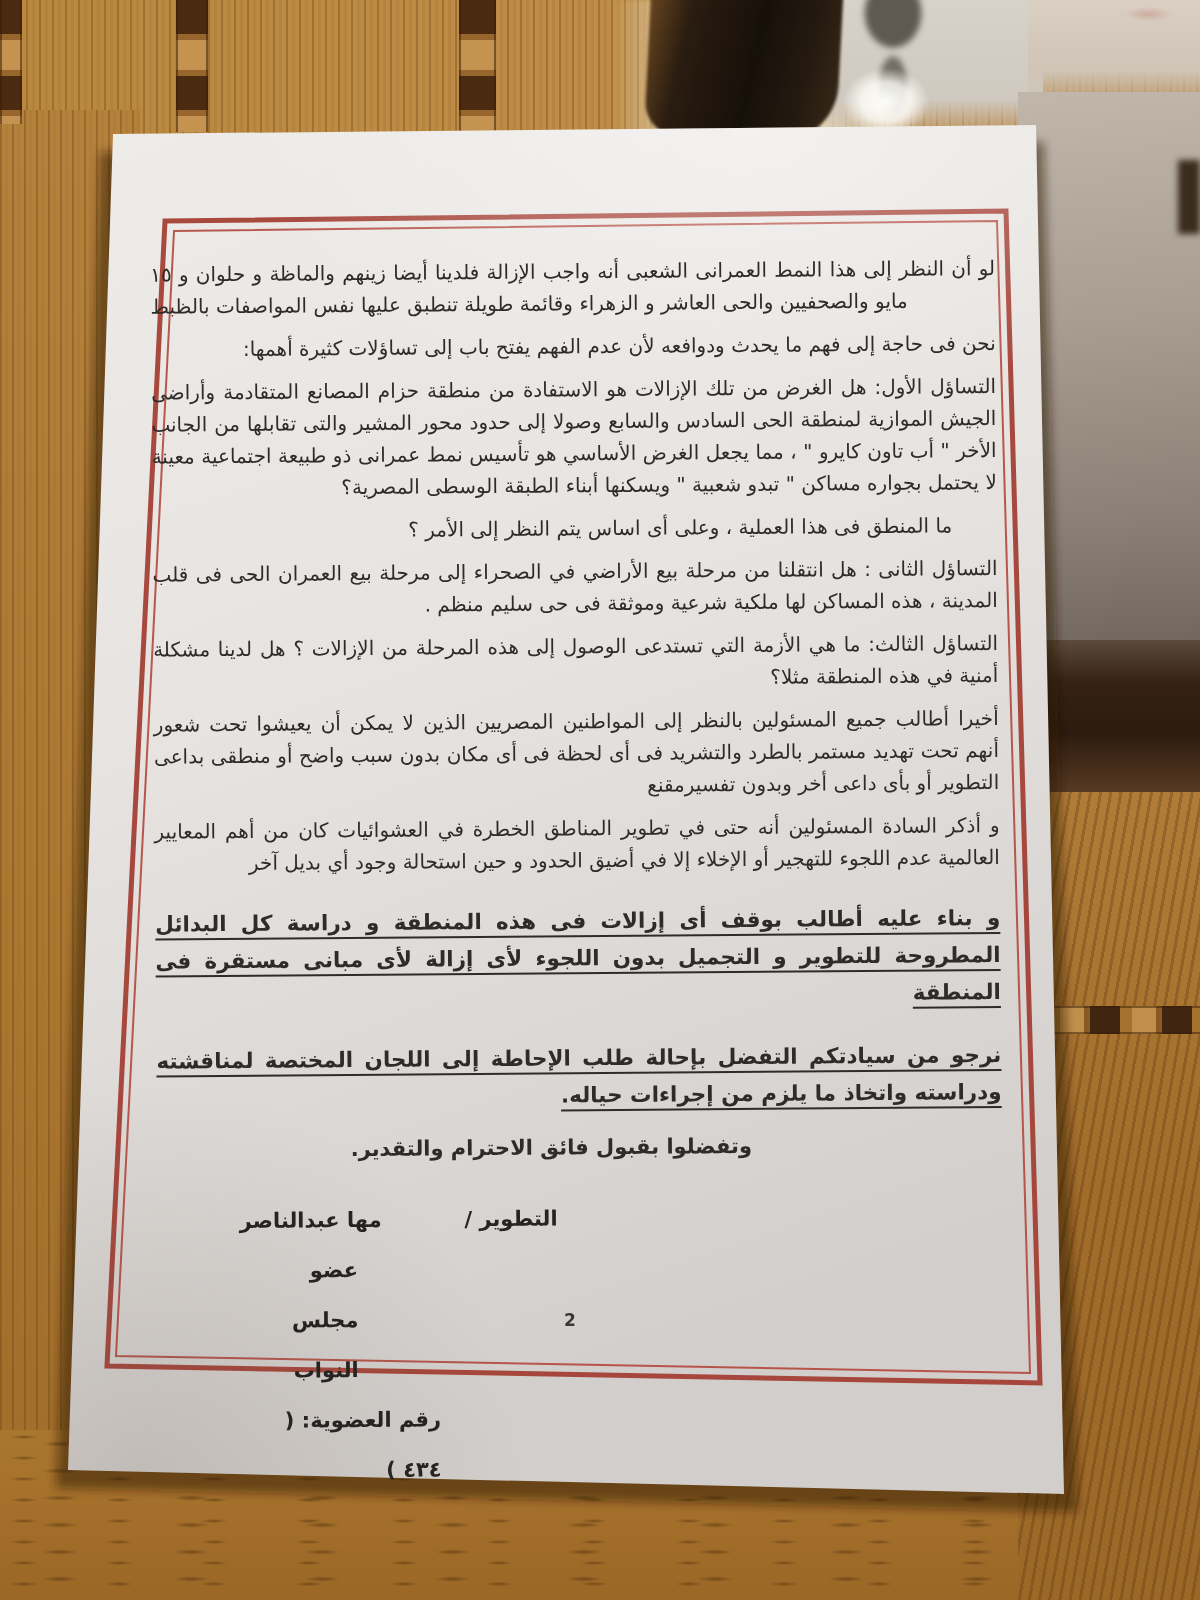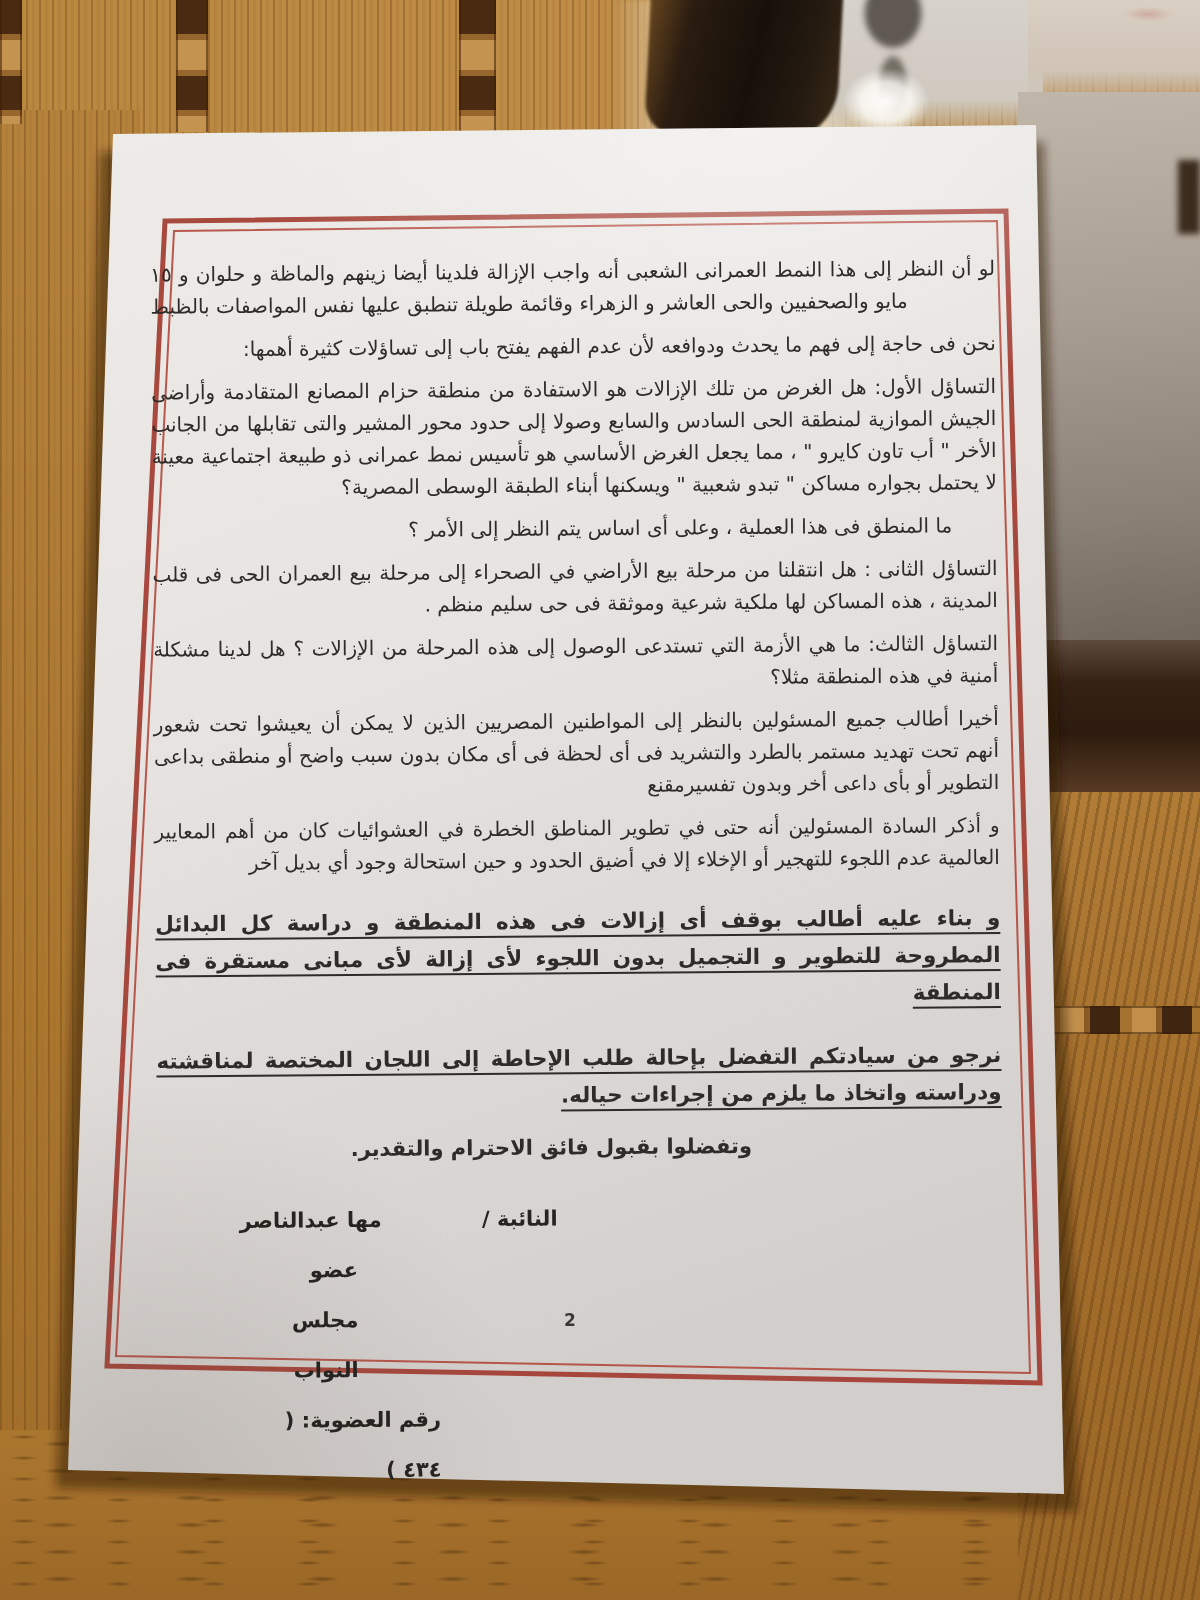--- a/index.html
+++ b/index.html
@@ -146,21 +146,21 @@
   <p>التساؤل الثانى : هل انتقلنا من مرحلة بيع الأراضي في الصحراء إلى مرحلة بيع العمران الحى فى قلب المدينة ، هذه المساكن لها ملكية شرعية وموثقة فى حى سليم منظم .</p>
   <p>التساؤل الثالث: ما هي الأزمة التي تستدعى الوصول إلى هذه المرحلة من الإزالات ؟ هل لدينا مشكلة أمنية في هذه المنطقة مثلا؟</p>
   <p>أخيرا أطالب جميع المسئولين بالنظر إلى المواطنين المصريين الذين لا يمكن أن يعيشوا تحت شعور أنهم تحت تهديد مستمر بالطرد والتشريد فى أى لحظة فى أى مكان بدون سبب واضح أو منطقى بداعى التطوير أو بأى داعى أخر وبدون تفسيرمقنع</p>
   <p>و أذكر السادة المسئولين أنه حتى في تطوير المناطق الخطرة في العشوائيات كان من أهم المعايير العالمية عدم اللجوء للتهجير أو الإخلاء إلا في أضيق الحدود و حين استحالة وجود أي بديل آخر</p>
   <p class="p-demand">و بناء عليه أطالب بوقف أى إزالات فى هذه المنطقة و دراسة كل البدائل المطروحة للتطوير و التجميل بدون اللجوء لأى إزالة لأى مبانى مستقرة فى المنطقة</p>
   <p class="p-demand">نرجو من سيادتكم التفضل بإحالة طلب الإحاطة إلى اللجان المختصة لمناقشته ودراسته واتخاذ ما يلزم من إجراءات حياله.</p>
   <p class="p-closing">وتفضلوا بقبول فائق الاحترام والتقدير.</p>
 
   <div class="signature">
     <div class="sig-line1">
-      <span>النائبة /</span>
+      <span>التطوير /</span>
       <span>مها عبدالناصر</span>
     </div>
     <div class="sig-line2">عضو مجلس النواب</div>
     <div class="sig-line3">رقم العضوية: ( ٤٣٤ )</div>
   </div>
 </div>
 
 <div class="abs page-number">2</div>
 
 </body></html>

